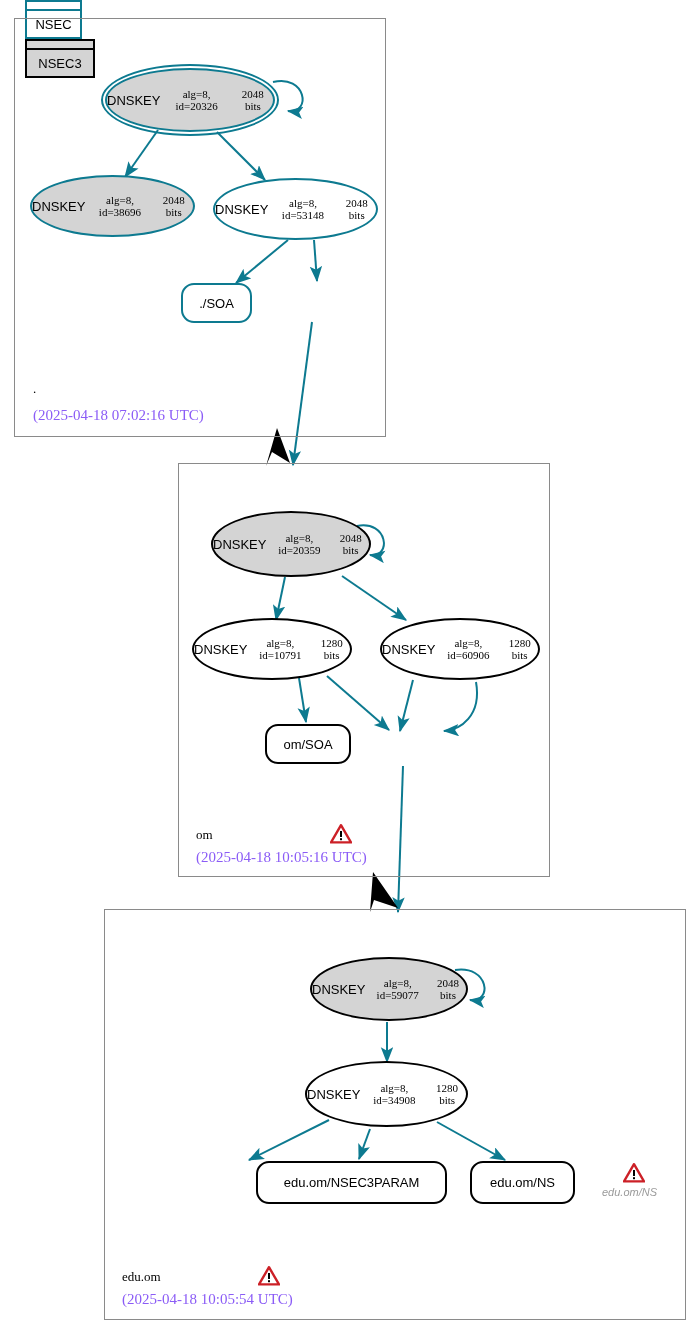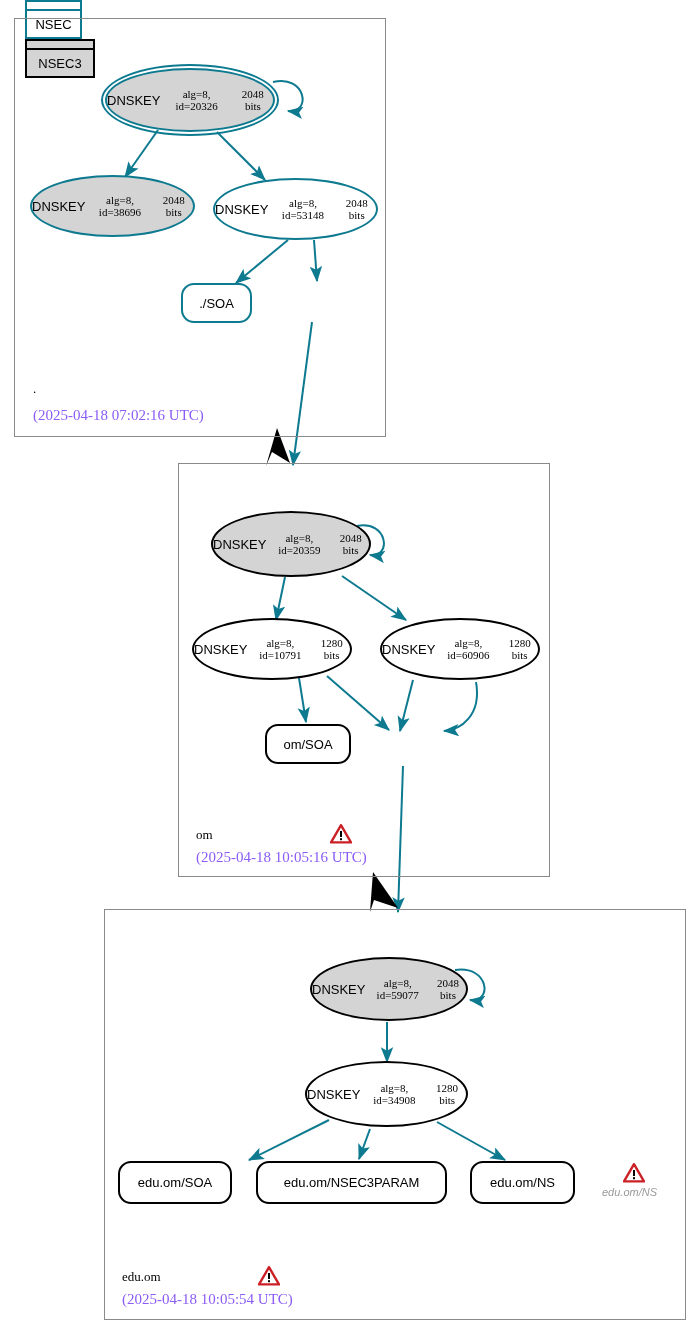--- a/index.html
+++ b/index.html
@@ -187,23 +187,20 @@
     <div class="t2">alg=8, id=59077</div>
     <div class="t3">2048 bits</div>
   </div>
 
   <div class="node dnskey" style="left:305px;top:1061px;width:163px;height:66px;">
     <div class="t1">DNSKEY</div>
     <div class="t2">alg=8, id=34908</div>
     <div class="t3">1280 bits</div>
   </div>
 
-  <div class="node rrset" style="left:118px;top:1161px;width:114px;height:43px;">
-    <div class="lbl">edu.om/SOA</div>
-  </div>
 
   <div class="node rrset" style="left:256px;top:1161px;width:191px;height:43px;">
     <div class="lbl">edu.om/NSEC3PARAM</div>
   </div>
 
   <div class="node rrset" style="left:470px;top:1161px;width:105px;height:43px;">
     <div class="lbl">edu.om/NS</div>
   </div>
 
   <div class="warn" style="left:623px;top:1163px;">

